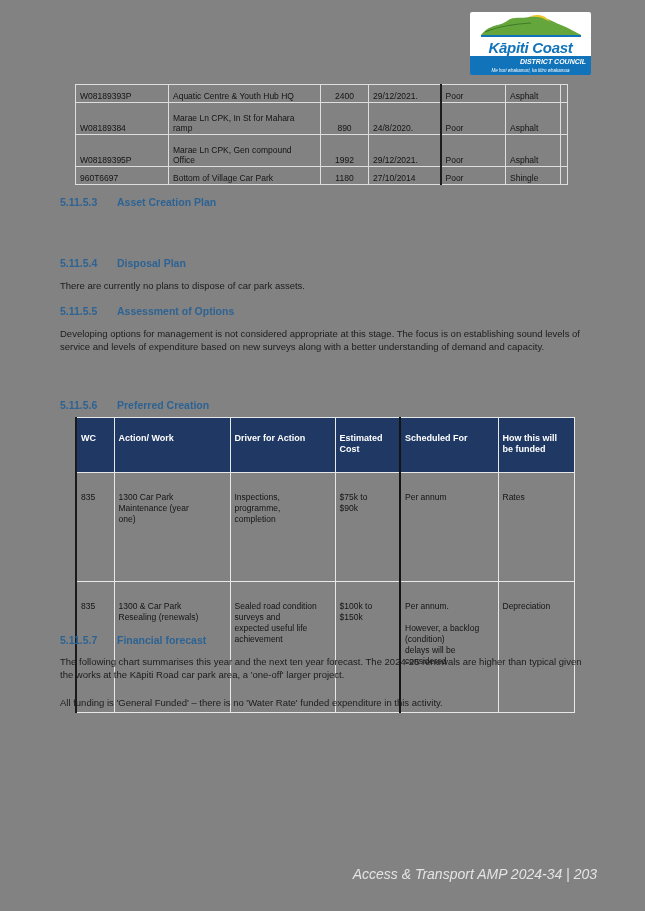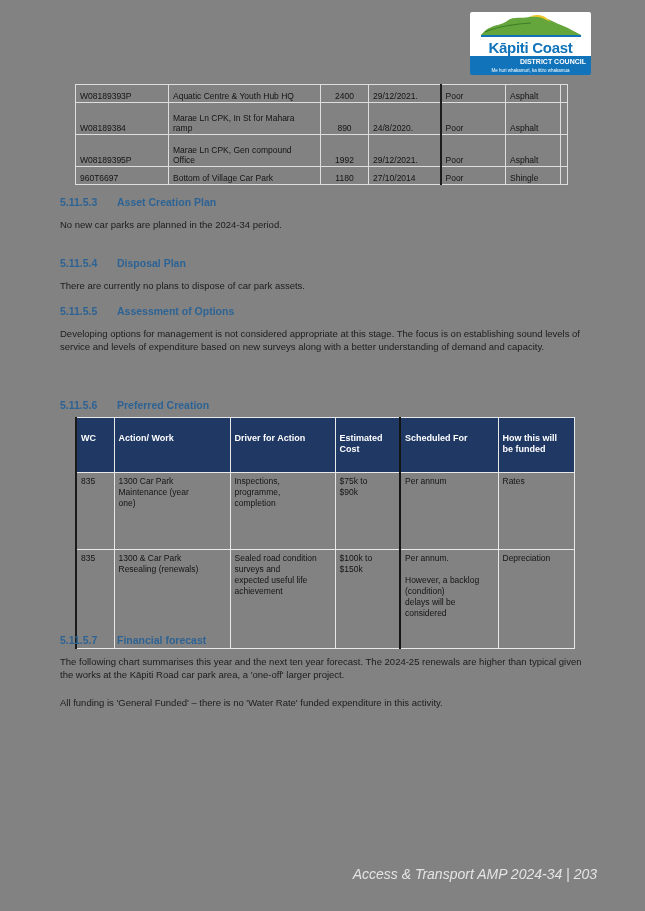--- a/index.html
+++ b/index.html
@@ -6,21 +6,21 @@
   .page{
     position:relative;
     width:645px;height:911px;
     background:#828282;
     font-family:"Liberation Sans",sans-serif;
     overflow:hidden;
     color:#1e1e1e;
   }
 
   
-  .logo{position:absolute;left:470px;top:12px;width:121px;}
+  .logo{position:absolute;left:470px;top:12px;width:121px;font-style:italic;}
   .logo-top{background:#ffffff;height:26px;position:relative;overflow:hidden;border-radius:2px 2px 0 0;padding-top:2px;}
   .logo-top svg{display:block;margin:0 auto;}
   .logo-name{background:#ffffff;color:#1173b9;font-weight:bold;font-size:15px;line-height:15px;text-align:center;letter-spacing:-.3px;padding-bottom:1px;}
   .logo-bar{background:#1173b9;color:#ffffff;font-weight:bold;font-size:7px;line-height:10px;text-align:right;padding:1px 5px 0 0;}
   .logo-tag{background:#1173b9;color:#ffffff;font-size:4.5px;line-height:7px;text-align:center;padding-bottom:1px;border-radius:0 0 2px 2px;}
 
   
   .h{position:absolute;left:60px;font-size:10.5px;font-weight:bold;color:#2d6394;white-space:nowrap;}
   .h .num{display:inline-block;width:57px;}
   .p{position:absolute;left:60px;width:527px;font-size:9.5px;line-height:13px;color:#1c1c1c;}
@@ -42,21 +42,21 @@
   
   .t2{position:absolute;left:75px;top:417px;table-layout:fixed;width:498px;border-left:2px solid #1a1a1a;}
   .t2 th{
     background:#1f3864;color:#ffffff;
     font-size:9px;line-height:11px;font-weight:bold;text-align:left;
     border:1.5px solid #e8e8e8;padding:15px 4px;vertical-align:top;height:24px;
   }
   .t2 td{
     border:1.5px solid #e8e8e8;
     font-size:8.5px;line-height:11px;color:#141414;
-    padding:3px 4px;vertical-align:top;white-space:pre-line;
+    padding:19px 4px;vertical-align:top;white-space:pre-line;
   }
   .t2 td.dark-left,.t2 th.dark-left{border-left:2px solid #141414;}
   .t2 tr.r1 td{height:70px;}
   .t2 tr.r2 td{height:92px;}
 
   
   .footer{position:absolute;top:866px;right:48px;font-size:14px;font-style:italic;color:#e4e4e4;}
 </style>
 </head>
 <body>
@@ -125,21 +125,20 @@
       <td class="dark-left">Poor</td>
       <td>Shingle</td>
       <td></td>
     </tr>
   </tbody>
     </table>
 
   <div class="h" style="top:196px">
     <span class="num">5.11.5.3</span><span>Asset Creation Plan</span>
   </div>
-  <div class="p" style="top:218px">No new car parks are planned in the 2024-34 period.</div>
 
   <div class="h" style="top:257px">
     <span class="num">5.11.5.4</span><span>Disposal Plan</span>
   </div>
   <div class="p" style="top:279px">There are currently no plans to dispose of car park assets.</div>
 
   <div class="h" style="top:305px">
     <span class="num">5.11.5.5</span><span>Assessment of Options</span>
   </div>
   <div class="p" style="top:327px">Developing options for management is not considered appropriate at this stage. The focus is on establishing sound levels of service and levels of expenditure based on new surveys along with a better understanding of demand and capacity.</div>

